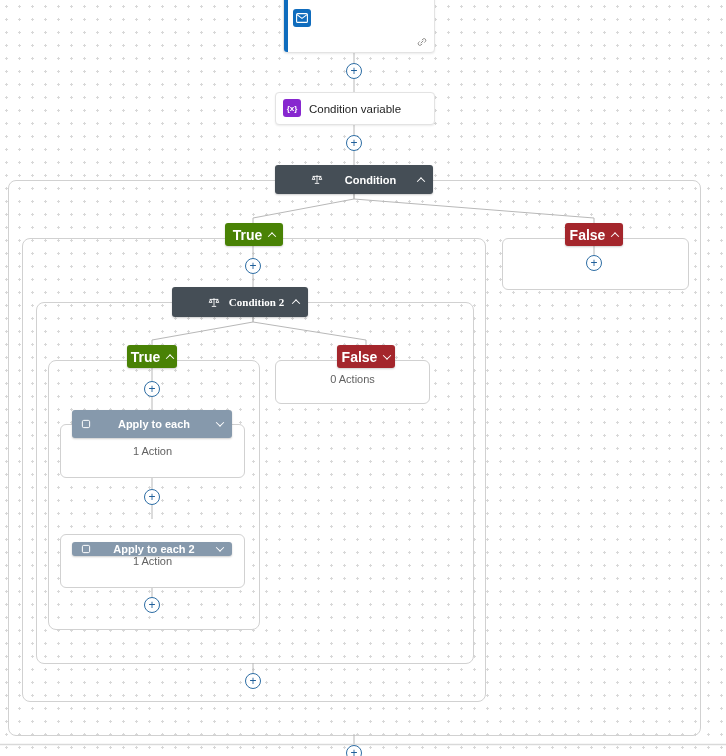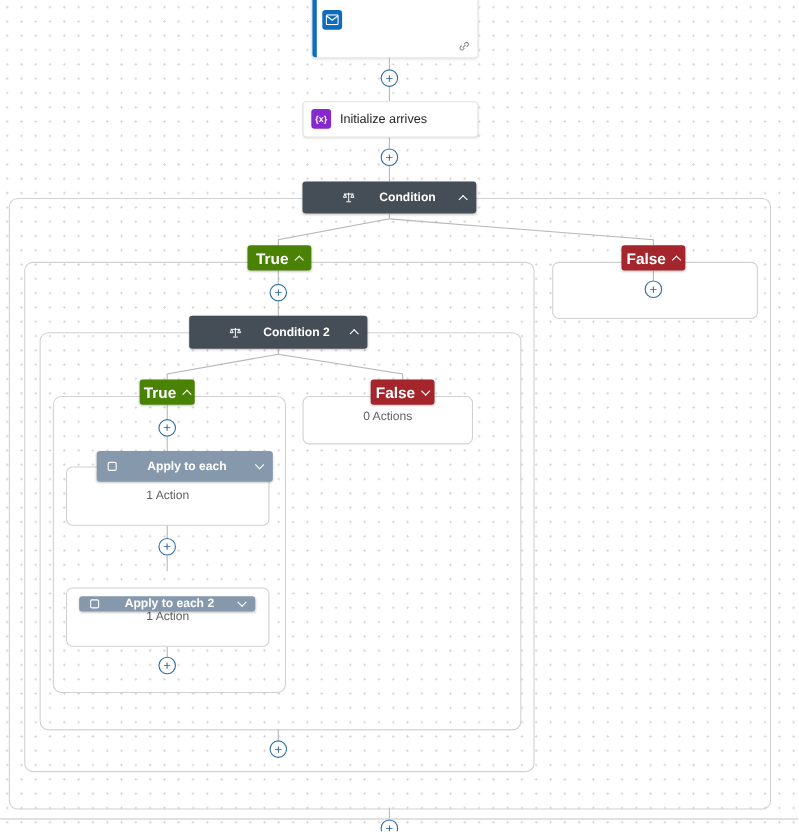--- a/index.html
+++ b/index.html
@@ -90,21 +90,21 @@
     </div>
     <div class="link-btn">
       <svg width="12" height="12" viewBox="0 0 16 16">
           <path d="M6.3 9.7l3.4-3.4 M5 7.2L3.3 8.9a2.3 2.3 0 003.2 3.2L8.2 10.4 M7.8 5.6l1.7-1.7a2.3 2.3 0 013.2 3.2L11 8.8" stroke="#8a8886" fill="none" stroke-width="1.3"></path>
         </svg>
     </div>
   </div>
 
   <div class="card" style="left:275px;top:92px;width:158px;height:31px;">
     <div class="sq-icon variable">{x}</div>
-    <div class="card-title">Initialize arrives</div>
+    <div class="card-title">Condition variable</div>
   </div>
 
   <div class="scope-header cond-bg" style="left:275px;top:165px;width:158px;height:29px;box-sizing:border-box;">
     <span style="display:flex;">
       <svg width="12" height="11" viewBox="0 0 12 11">
           <path d="M6 1.2v7.6 M1.6 2.4h8.8 M2.6 2.4L1.2 5.4h2.8L2.6 2.4 M9.4 2.4L8 5.4h2.8L9.4 2.4 M3.8 9.4h4.4" stroke="#fff" stroke-width="0.9" fill="none"></path>
         </svg>
     </span>
     <span class="htitle">Condition</span>
     <span class="chev up"></span>
@@ -112,40 +112,40 @@
 
   <div class="branch green" style="left:225px;top:223px;width:58px;height:23px;">
     <span>True</span>
     <span class="chev up"></span>
   </div>
   <div class="branch red" style="left:565px;top:223px;width:58px;height:23px;">
     <span>False</span>
     <span class="chev up"></span>
   </div>
 
-  <div class="scope-header cond-bg" style="left:172px;top:287px;width:162px;height:30px;box-sizing:border-box;">
+  <div class="scope-header cond-bg" style="left:172px;top:287px;width:136px;height:30px;box-sizing:border-box;font-family:Liberation Serif, serif;">
     <span style="display:flex;">
       <svg width="12" height="11" viewBox="0 0 12 11">
           <path d="M6 1.2v7.6 M1.6 2.4h8.8 M2.6 2.4L1.2 5.4h2.8L2.6 2.4 M9.4 2.4L8 5.4h2.8L9.4 2.4 M3.8 9.4h4.4" stroke="#fff" stroke-width="0.9" fill="none"></path>
         </svg>
     </span>
     <span class="htitle">Condition 2</span>
     <span class="chev up"></span>
   </div>
 
   <div class="branch green" style="left:127px;top:345px;width:50px;height:23px;">
     <span>True</span>
     <span class="chev up"></span>
   </div>
   <div class="branch red" style="left:337px;top:345px;width:58px;height:23px;">
     <span>False</span>
     <span class="chev down"></span>
   </div>
 
-  <div class="scope-header apply-bg" style="left:72px;top:410px;width:160px;height:28px;box-sizing:border-box;margin-left:16px;">
+  <div class="scope-header apply-bg" style="left:72px;top:410px;width:160px;height:28px;box-sizing:border-box;">
     <span style="display:flex;">
       <svg width="10" height="10" viewBox="0 0 11 11">
           <rect x="1.5" y="1.5" width="8" height="8" rx="1.5" fill="none" stroke="#fff" stroke-width="1.1"></rect>
         </svg>
     </span>
     <span class="htitle">Apply to each</span>
     <span class="chev down"></span>
   </div>
 
   <div class="scope-header apply-bg" style="left:72px;top:542px;width:160px;height:14px;box-sizing:border-box;">

